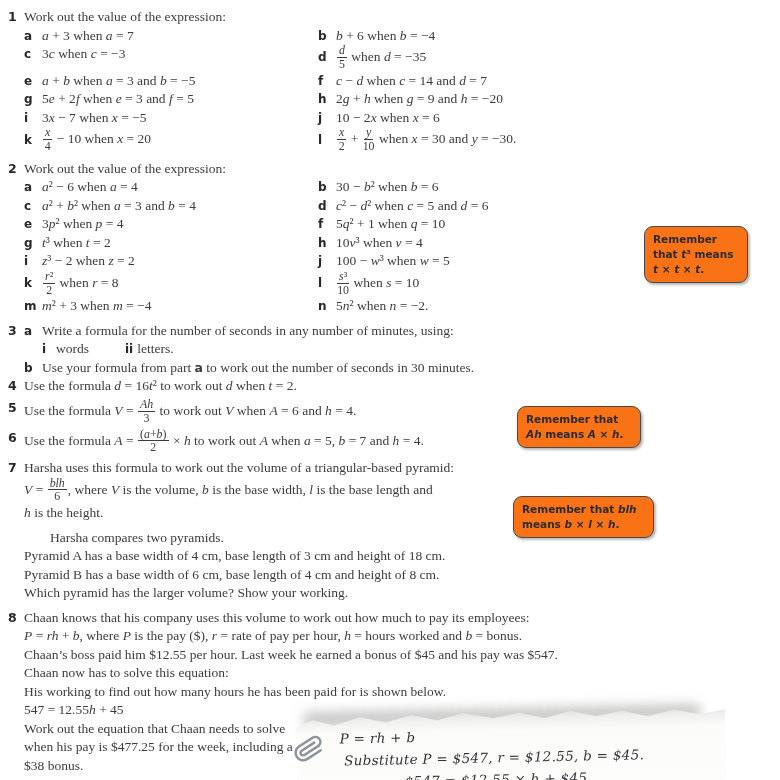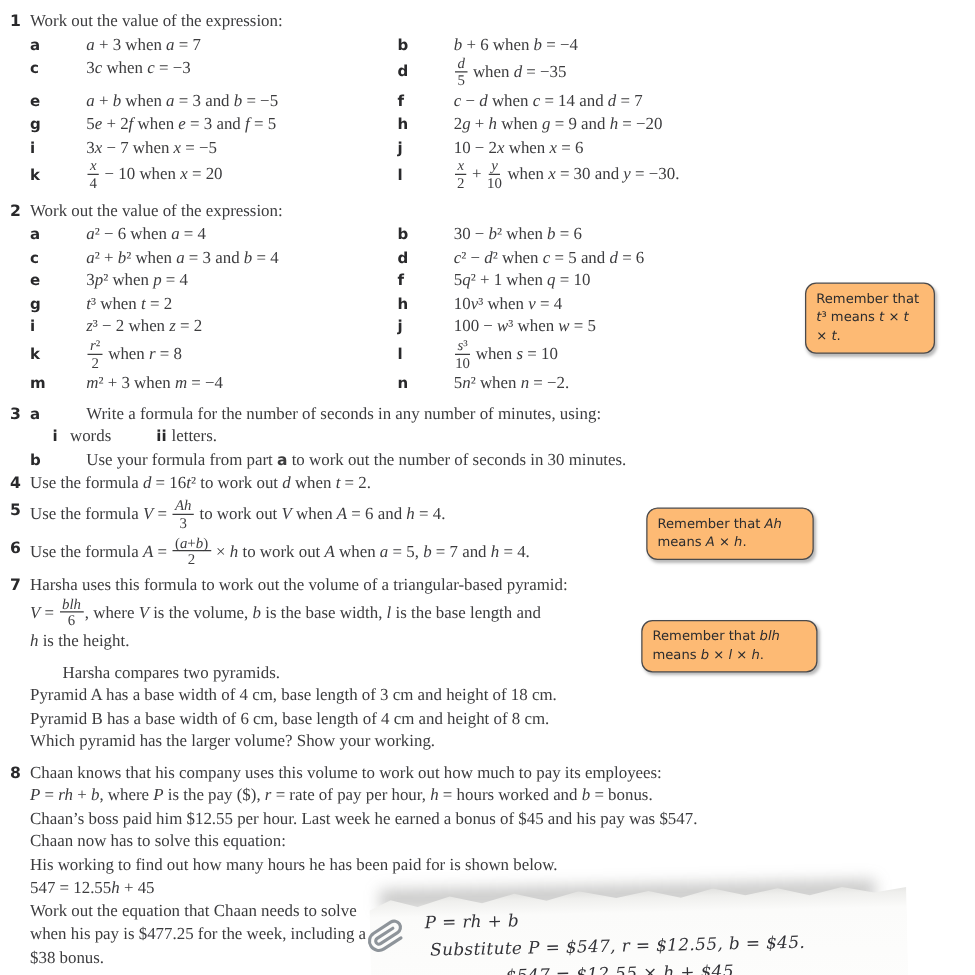--- a/index.html
+++ b/index.html
@@ -23,43 +23,44 @@
     font-size:12.5px; color:#29292b; line-height:18.5px;
   }
   .qc { flex:1; min-width:0; }
   .grid2 { display:grid; grid-template-columns:294px 1fr; }
   .item { display:flex; align-items:baseline; padding-right:8px; }
   .il {
     flex:0 0 18px;
     font-family:"DejaVu Sans", sans-serif; font-weight:700;
     font-size:12px; color:#29292b;
   }
-  .it { flex:1;margin-left:27px; }
+  .it { flex:1; }
   .sub { display:flex; align-items:baseline; }
   .subline { display:flex; align-items:baseline; margin-left:18px; }
   .rlabel { flex:0 0 14px; }
   .iilabel { margin-left:36px; margin-right:4px; flex:0 0 auto; }
   i { font-style:italic; }
   .bsans { font-family:"DejaVu Sans", sans-serif; font-weight:700; font-size:.92em; }
   .frac {
     display:inline-flex; flex-direction:column; align-items:center;
     vertical-align:middle; font-size:.88em; line-height:1.08;
     text-align:center; margin:0 1px; transform:translateY(-1px);
   }
   .fnum { display:block; border-bottom:1px solid #3c3c3e; padding:0 2px; }
   .fden { display:block; }
   .rbox {
-    position:absolute; background:#fdba74;
+    position:absolute; background:#f97316;
     border:1.3px solid #4a4a4c; border-radius:9px;
     padding:5px 8px;
     font-family:"DejaVu Sans", sans-serif; font-size:10.5px; line-height:15px; color:#2c2c2e;
     box-shadow:1.5px 2px 2.5px rgba(0,0,0,.28);
+    font-weight:bold;
   }
   .rbox1 { left:644px; top:226px; width:104px; }
-  .rbox2 { left:517px; top:406px; width:134px; }
+  .rbox2 { left:517px; top:406px; width:124px; }
   .rbox3 { left:513px; top:496px; width:141px; }
   .para { }
   .mt { margin-top:6px;margin-left:26px; }
   .eq { margin-top:0; }
   .narrow { max-width:272px; }
   .note-wrap { position:absolute; left:296px; top:708px; width:430px; height:90px; }
   .note-wrap::before {
     content:""; position:absolute; left:8px; right:26px; top:0; height:16px;
     background:rgba(110,110,108,.38); filter:blur(6px); transform:rotate(-1.2deg);
   }

